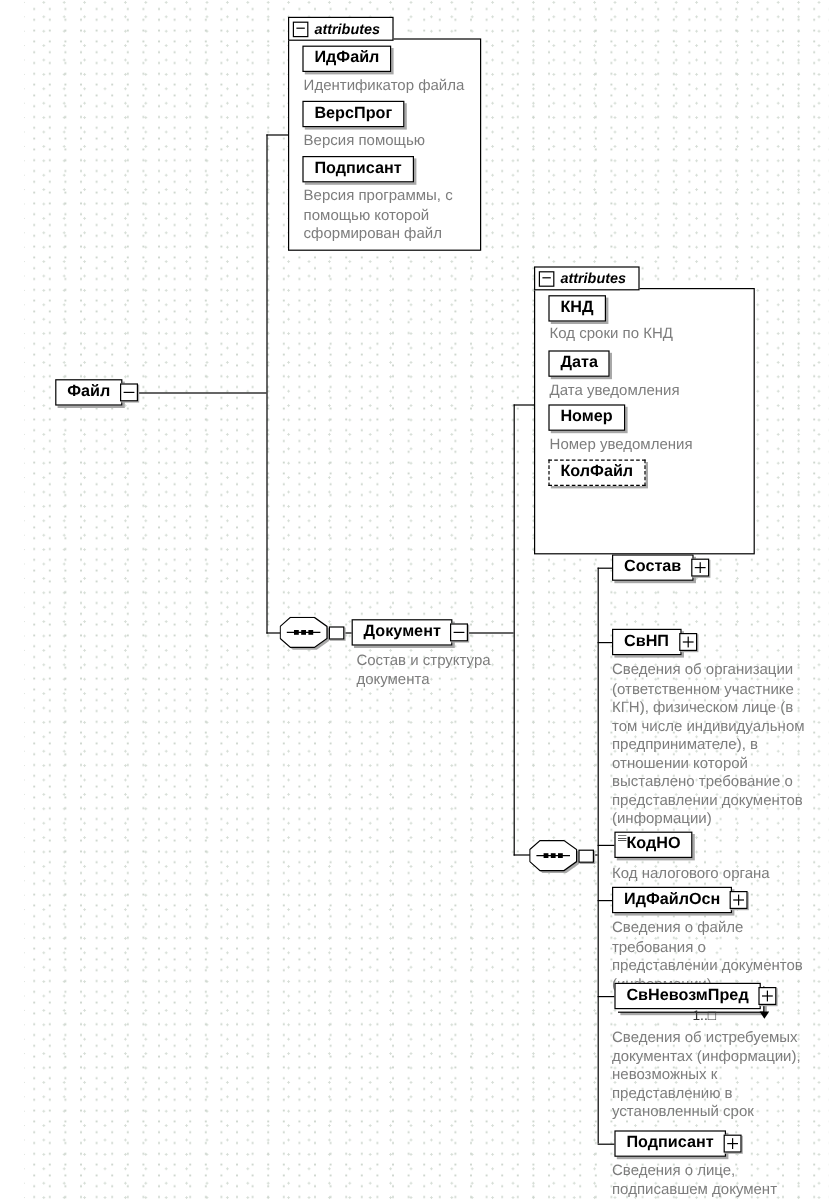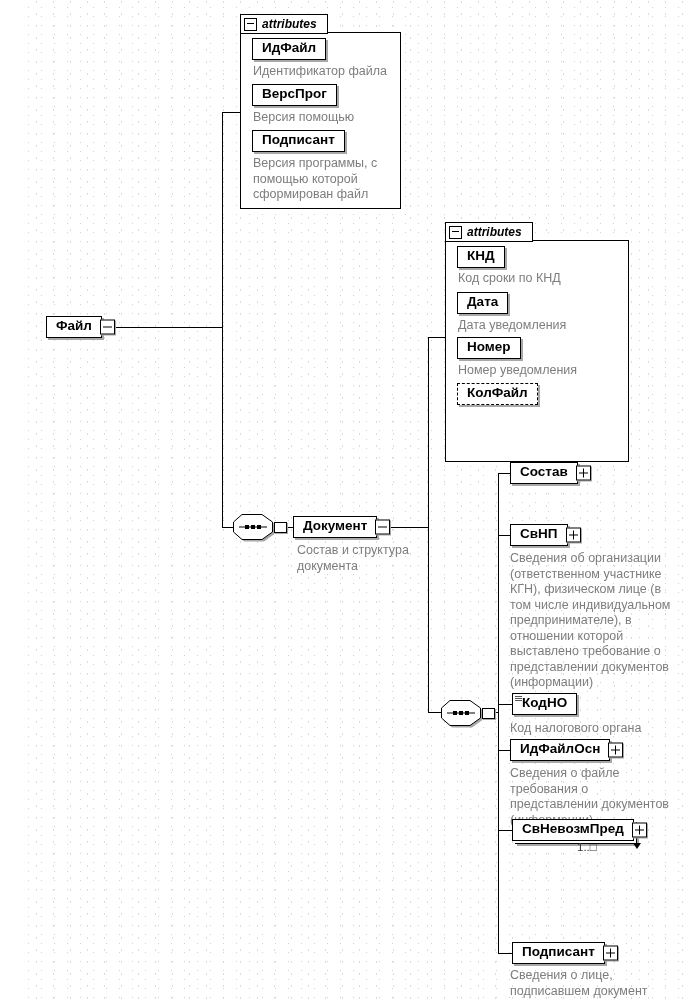--- a/index.html
+++ b/index.html
@@ -188,20 +188,21 @@
 
   <div class="el multi" style="left:492px;top:819px">
     <span>СвНевозмПред</span>
     <span class="handle">
         <span class="hl"></span>
         <span class="vl"></span>
       </span>
     <span class="tri"></span>
   </div>
   <div class="occurs" style="left:557px;top:841px">1..□</div>
+  <div class="desc" style="left:490px;top:857px;width:170px">Сведения об истребуемых документах (информации), невозможных к представлению в установленный срок</div>
 
   <div class="el" style="left:492px;top:942px">
     <span>Подписант</span>
     <span class="handle">
         <span class="hl"></span>
         <span class="vl"></span>
       </span>
   </div>
   <div class="desc" style="left:490px;top:968px;width:150px">Сведения о лице, подписавшем документ</div>
 

